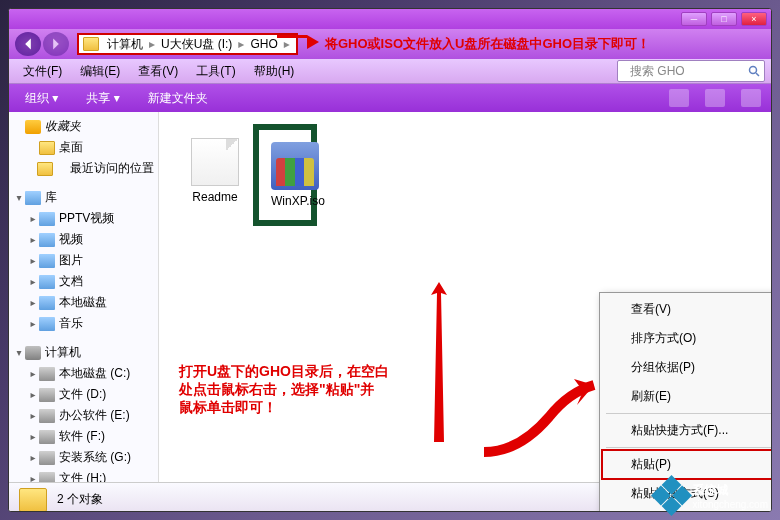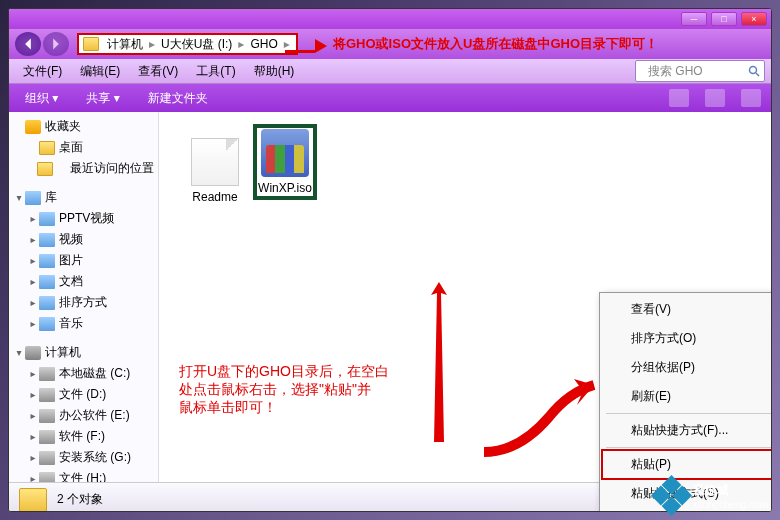--- a/index.html
+++ b/index.html
@@ -8,21 +8,21 @@
 .titlebar{height:20px;background:linear-gradient(#c864f0,#b040e0);display:flex;justify-content:flex-end;align-items:center;padding-right:4px;gap:4px}
 .titlebar .sysbtn{width:26px;height:14px;background:linear-gradient(#e0a0ff,#c060e0);border:1px solid #a040c0;border-radius:2px;text-align:center;line-height:12px;color:#fff;font-size:9px;cursor:pointer}
 .titlebar .closebtn{background:linear-gradient(#ff6080,#e02040)}
 .navbar{height:30px;background:linear-gradient(#d080f0,#b050e0);display:flex;align-items:center;padding:0 6px;position:relative}
 .navbtn{width:26px;height:24px;background:radial-gradient(#8040b0,#6020a0);border-radius:50%;display:flex;align-items:center;justify-content:center;color:#fff;margin-right:2px;cursor:pointer}
 .navbtn svg{width:14px;height:14px;fill:#fff}
 .breadcrumb{display:flex;align-items:center;height:22px;background:#fff;border:2px solid #d00000;margin-left:6px;padding:0 4px;min-width:180px}
 .bc-icon{width:16px;height:14px;background:linear-gradient(#ffe680,#f0c040);border:1px solid #d0a020;border-radius:1px;margin-right:4px}
 .bc-seg{padding:0 4px;cursor:pointer}
 .bc-sep{color:#888;padding:0 2px}
-.red-arrow-h{position:absolute;left:276px;top:6px;display:flex;align-items:flex-end}
+.red-arrow-h{position:absolute;left:268px;top:6px;display:flex;align-items:flex-start}
 .arrow-line{width:30px;height:3px;background:#e00000}
 .arrow-head{width:0;height:0;border-left:12px solid #e00000;border-top:7px solid transparent;border-bottom:7px solid transparent}
 .anno-text{color:#e00000;font-weight:bold;margin-left:6px;font-size:13px}
 .menubar{height:22px;background:linear-gradient(#e8c8ff,#d8a8f0);display:flex;align-items:center;padding:12px 6px;gap:2px;border-bottom:1px solid #b080d0}
 .menubar span{padding:2px 8px;cursor:pointer}
 .toolbar{height:28px;background:linear-gradient(#b050e8,#9830d8);display:flex;align-items:center;padding:0 10px;color:#fff;gap:16px}
 .toolbar span{cursor:pointer;padding:2px 6px}
 .toolbar .tdrop::after{content:" ▾"}
 .toolbar .spacer{flex:1}
 .tb-icon{width:20px;height:18px;background:rgba(255,255,255,.3);border-radius:2px;cursor:pointer}
@@ -34,40 +34,40 @@
 .i-folder{background:linear-gradient(#ffe680,#f0c040);border:1px solid #d0a020;border-radius:1px}
 .i-fav{background:linear-gradient(#ffcc40,#f0a000);border-radius:2px}
 .i-lib{background:linear-gradient(#a0d0ff,#60a0e0);border-radius:1px}
 .i-comp{background:linear-gradient(#c0c0c0,#808080);border-radius:2px}
 .i-drive{background:linear-gradient(#d0d0d0,#909090);border-radius:1px}
 .content{flex:1;position:relative;background:#fff}
 .file-icon{position:absolute;width:64px;text-align:center;cursor:pointer}
 .file-icon .ic{width:48px;height:48px;margin:0 auto 4px}
 .readme-ic{background:linear-gradient(#fff,#f0f0f0);border:1px solid #ccc;position:relative}
 .readme-ic::before{content:"";position:absolute;top:0;right:0;width:12px;height:12px;background:linear-gradient(135deg,#ddd 50%,transparent 50%)}
-.iso-wrap{border:4px solid #14532d;padding:1px}
+.iso-wrap{border:6px solid #14532d;padding:12px}
 .iso-ic{background:linear-gradient(#80a0e0,#4060c0);border-radius:4px;position:relative;display:flex;align-items:flex-end;justify-content:center}
 .iso-ic::before{content:"";width:38px;height:28px;background:linear-gradient(90deg,#d04040 0 25%,#40a040 25% 50%,#4060d0 50% 75%,#d0c040 75%);border-radius:3px 3px 0 0;margin-bottom:4px}
 .ctx-menu{position:absolute;left:440px;top:180px;width:220px;background:#f8f8f8;border:1px solid #999;box-shadow:3px 3px 8px rgba(0,0,0,.3);padding:2px}
 .ctx-item{padding:5px 20px 5px 28px;cursor:pointer;position:relative;border:1px solid transparent}
 .ctx-item.sub::after{content:"▸";position:absolute;right:8px;color:#333}
 .ctx-item .shortcut{position:absolute;right:20px;color:#666}
 .ctx-sep{height:1px;background:#ccc;margin:2px 4px}
 .ctx-item.highlighted{border:2px solid #d00000;margin:-1px}
 .statusbar{height:34px;background:linear-gradient(#fafaff,#e8e0f0);border-top:1px solid #ccc;display:flex;align-items:center;padding:0 10px}
 .sb-icon{width:28px;height:24px;background:linear-gradient(#ffe680,#f0c040);border:1px solid #d0a020;border-radius:2px;margin-right:10px}
-.anno-box{position:absolute;color:#e00000;font-weight:normal;font-size:14px;line-height:18px}
+.anno-box{position:absolute;color:#e00000;font-weight:bold;font-size:14px;line-height:18px}
 .red-arrow-up{position:absolute;left:270px;top:165px;width:20px;height:170px}
 .red-arrow-up svg{width:100%;height:100%}
 .red-arrow-curve{position:absolute;left:320px;top:265px;width:120px;height:80px}
 .watermark{position:absolute;right:12px;bottom:10px;display:flex;align-items:center;gap:6px;color:#fff;font-size:14px;font-weight:bold}
 .wm-diamond{display:grid;grid-template-columns:repeat(2,14px);gap:1px;transform:rotate(45deg)}
 .wm-diamond div{width:14px;height:14px;background:#2090c0}
 .wm-text .sub{font-size:10px;font-weight:normal;opacity:.9}
-.searchbox{height:22px;width:130px;background:#fff;border:1px solid #a080c0;border-radius:2px;margin-left:auto;display:flex;align-items:center;padding:0 4px;color:#888}
+.searchbox{height:22px;width:148px;background:#fff;border:1px solid #a080c0;border-radius:2px;margin-left:auto;display:flex;align-items:center;padding:0 4px;color:#888}
 .searchbox svg{width:12px;height:12px;fill:#6080c0;margin-left:auto}
 </style>
 </head>
 <body>
 
 <div class="frame">
   <div class="titlebar">
     <div class="sysbtn">─</div>
     <div class="sysbtn">□</div>
     <div class="sysbtn closebtn">×</div>
@@ -120,21 +120,21 @@
     <span class="tdrop">共享</span>
     <span>新建文件夹</span>
     <div class="spacer"></div>
     <div class="tb-icon"></div>
     <div class="tb-icon"></div>
     <div class="tb-icon"></div>
   </div>
 
   <div class="body">
     <div class="sidebar" id="sidebar">
-        <div class="tree-item" style="padding-left: 4px;">
+        <div class="tree-item" style="padding-left: 4px; font-style: italic;">
           <span class="exp"></span>
           <span class="t-icon i-fav"></span>
           <span>收藏夹</span>
         </div>
         <div class="tree-item" style="padding-left: 18px;">
           <span class="exp"></span>
           <span class="t-icon i-folder"></span>
           <span>桌面</span>
         </div>
         <div class="tree-item" style=" gap: 13px;">
@@ -164,21 +164,21 @@
           <span>图片</span>
         </div>
         <div class="tree-item" style="padding-left: 18px;">
           <span class="exp">▸</span>
           <span class="t-icon i-lib"></span>
           <span>文档</span>
         </div>
         <div class="tree-item" style="padding-left: 18px;">
           <span class="exp">▸</span>
           <span class="t-icon i-lib"></span>
-          <span>排序方式</span>
+          <span>本地磁盘</span>
         </div>
         <div class="tree-item" style="padding-left: 18px;">
           <span class="exp">▸</span>
           <span class="t-icon i-lib"></span>
           <span>音乐</span>
         </div>
         <div style="height: 8px;"></div>
         <div class="tree-item" style="padding-left: 4px;">
           <span class="exp">▾</span>
           <span class="t-icon i-comp"></span>

